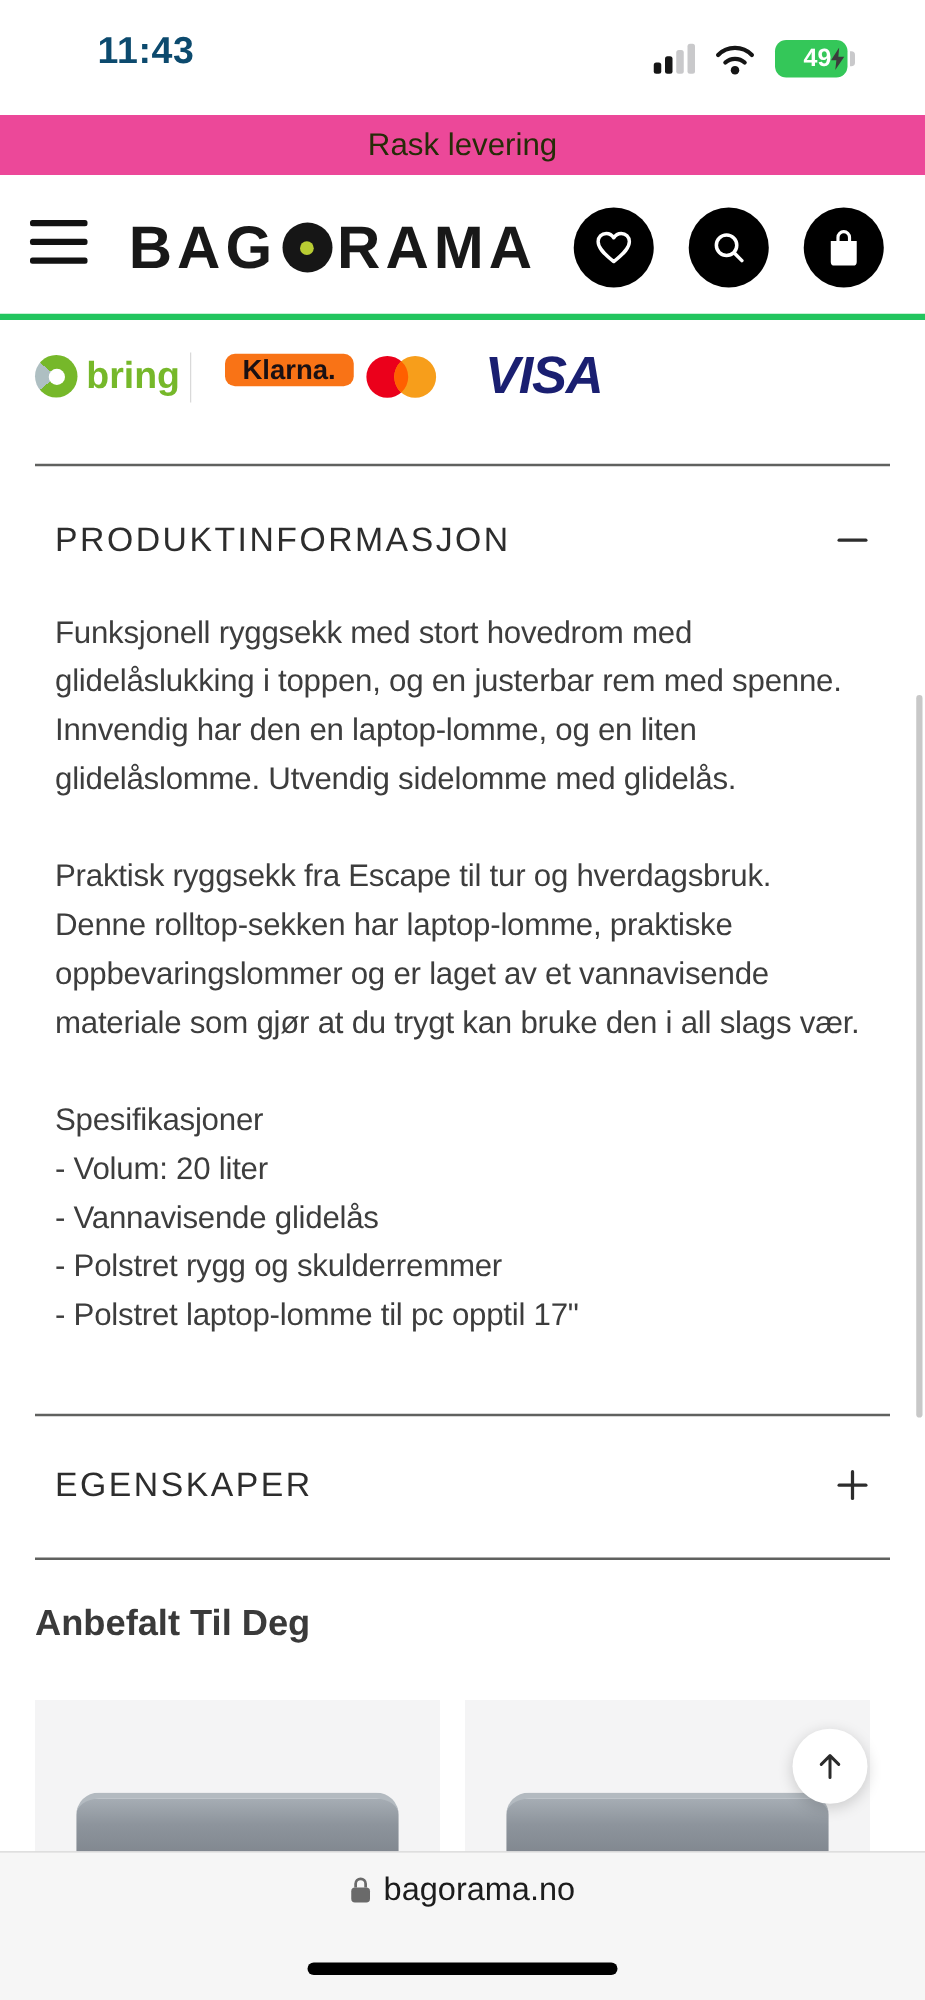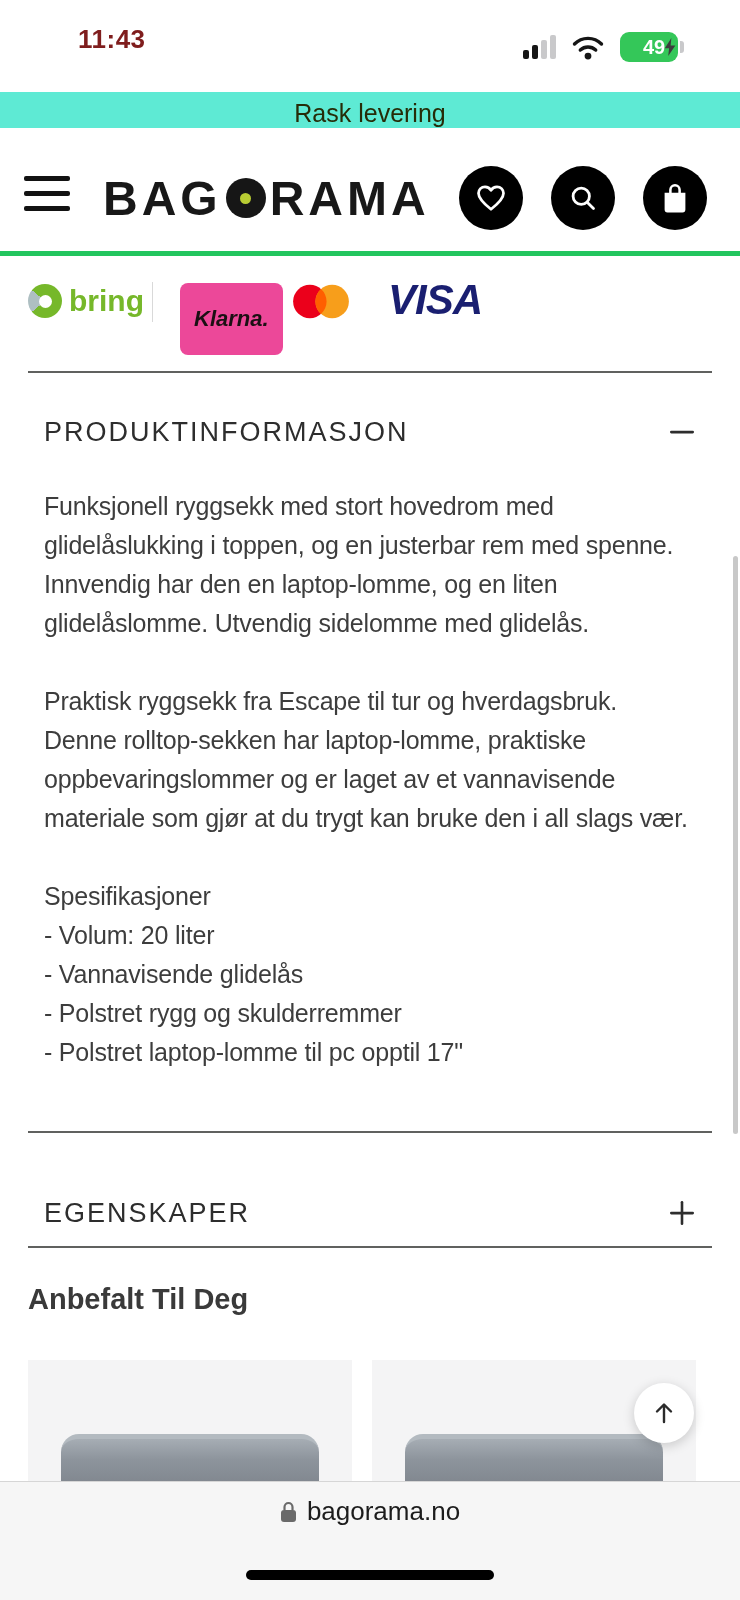--- a/index.html
+++ b/index.html
@@ -5,38 +5,38 @@
   html,body{margin:0;padding:0;}
   body{
     width:740px;height:1600px;position:relative;background:#fff;
     font-family:"Liberation Sans", sans-serif;overflow:hidden;
     -webkit-font-smoothing:antialiased;
   }
   .abs{position:absolute;}
 
   
   .status-bar{top:0;left:0;width:740px;height:90px;background:#fff;}
-  .status-time{left:78px;top:24px;font-size:26px;font-weight:700;color:#7f1d1d;letter-spacing:.5px;}
+  .status-time{left:78px;top:24px;font-size:30px;font-weight:700;color:#0c4a6e;letter-spacing:.5px;}
   .status-icons{right:56px;top:32px;display:flex;align-items:center;gap:14px;}
   .cell-bars{display:flex;align-items:flex-end;gap:3px;height:24px;}
   .cell-bars i{display:block;width:6px;border-radius:2px;}
   .cell-bars i:nth-child(1){height:9px;background:#161616;}
   .cell-bars i:nth-child(2){height:14px;background:#161616;}
   .cell-bars i:nth-child(3){height:19px;background:#c9c9cb;}
   .cell-bars i:nth-child(4){height:24px;background:#c9c9cb;}
   .battery{display:flex;align-items:center;}
   .battery-body{position:relative;width:58px;height:30px;border-radius:9px;background:#34c759;
     display:flex;align-items:center;justify-content:center;padding-left:10px;box-sizing:border-box;}
   .battery-body span{color:#fff;font-size:20px;font-weight:700;}
   .battery-bolt{position:absolute;right:2px;top:6px;}
   .battery-cap{width:4px;height:12px;background:#c9c9cb;border-radius:0 3px 3px 0;margin-left:2px;}
 
   
-  .announcement{top:92px;left:0;width:740px;height:36px;background:#5eead4;
-    display:flex;align-items:flex-end;justify-content:center;}
+  .announcement{top:92px;left:0;width:740px;height:48px;background:#ec4899;
+    display:flex;align-items:center;justify-content:center;}
   .announcement span{font-size:25px;color:#262c08;}
 
   
   .header{top:140px;left:0;width:740px;height:116px;background:#fff;border-bottom:5px solid #22c55e;box-sizing:border-box;}
   .hamburger{left:24px;top:36px;display:flex;flex-direction:column;gap:10px;width:46px;cursor:pointer;}
   .hamburger i{display:block;height:5px;background:#121212;border-radius:2px;}
   .logo{left:103px;top:0;height:116px;display:flex;align-items:center;}
   .logo .txt{font-size:48px;font-weight:700;letter-spacing:4px;color:#181818;}
   .logo-o{width:40px;height:40px;border-radius:50%;background:#161616;display:inline-flex;
     align-items:center;justify-content:center;margin:0 4px;}
@@ -47,21 +47,21 @@
 
   
   .payments{top:270px;left:0;width:740px;height:64px;}
   .bring{left:28px;top:14px;display:flex;align-items:center;gap:7px;}
   .bring-globe{width:34px;height:34px;border-radius:50%;
     background:conic-gradient(from 230deg,#aebfc2 0deg 80deg,#76b82a 80deg 360deg);
     display:flex;align-items:center;justify-content:center;}
   .bring-globe::after{content:"";width:13px;height:13px;border-radius:50%;background:#fff;}
   .bring .txt{font-size:30px;font-weight:600;color:#76b82a;}
   .pay-divider{left:152px;top:12px;width:1px;height:40px;background:#d9d9d9;}
-  .klarna{left:180px;top:13px;background:#ec4899;border-radius:8px;padding:23px 14px;font-style:italic;}
+  .klarna{left:180px;top:13px;background:#f97316;border-radius:8px;padding:0 14px;}
   .klarna span{font-size:22px;font-weight:700;color:#1a1013;}
   .mastercard{left:292px;top:13px;}
   .visa{left:388px;top:8px;font-size:42px;line-height:44px;font-weight:700;font-style:italic;
     color:#1a1f71;letter-spacing:-1px;}
 
   
   .divider{left:28px;width:684px;height:1.5px;background:#60615f;}
 
   
   .accordion{left:44px;width:652px;height:56px;display:flex;align-items:center;
@@ -196,21 +196,21 @@
     <span class="spec-line">Spesifikasjoner</span>
     <span class="spec-line">- Volum: 20 liter</span>
     <span class="spec-line">- Vannavisende glidelås</span>
     <span class="spec-line">- Polstret rygg og skulderremmer</span>
     <span class="spec-line">- Polstret laptop-lomme til pc opptil 17"</span>
   </p>
 </div>
 
 <div class="abs divider" style="top:1131px;"></div>
 
-<div class="abs accordion" style="top:1185px;">
+<div class="abs accordion" style="top:1160px;">
   <span class="title">EGENSKAPER</span>
   <svg width="28" height="28" viewBox="0 0 28 28">
     <rect x="2" y="12.8" width="24" height="2.6" rx="1.3" fill="#2d2d2d"></rect>
     <rect x="12.7" y="2" width="2.6" height="24" rx="1.3" fill="#2d2d2d"></rect>
   </svg>
 </div>
 
 <div class="abs divider" style="top:1246px;"></div>
 
 <div class="abs rec-heading">Anbefalt Til Deg</div>

